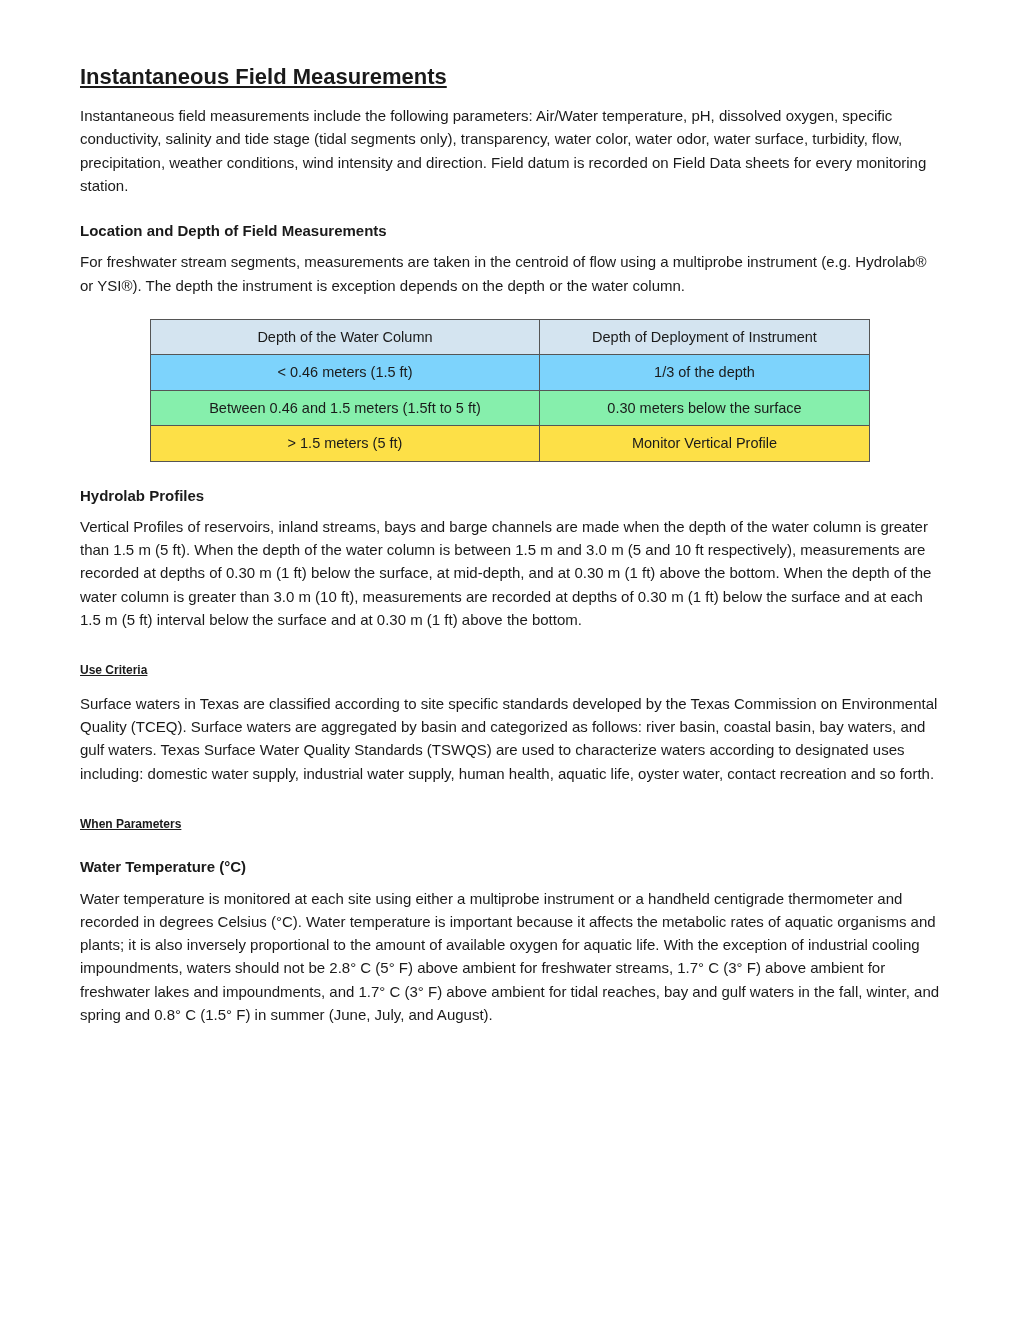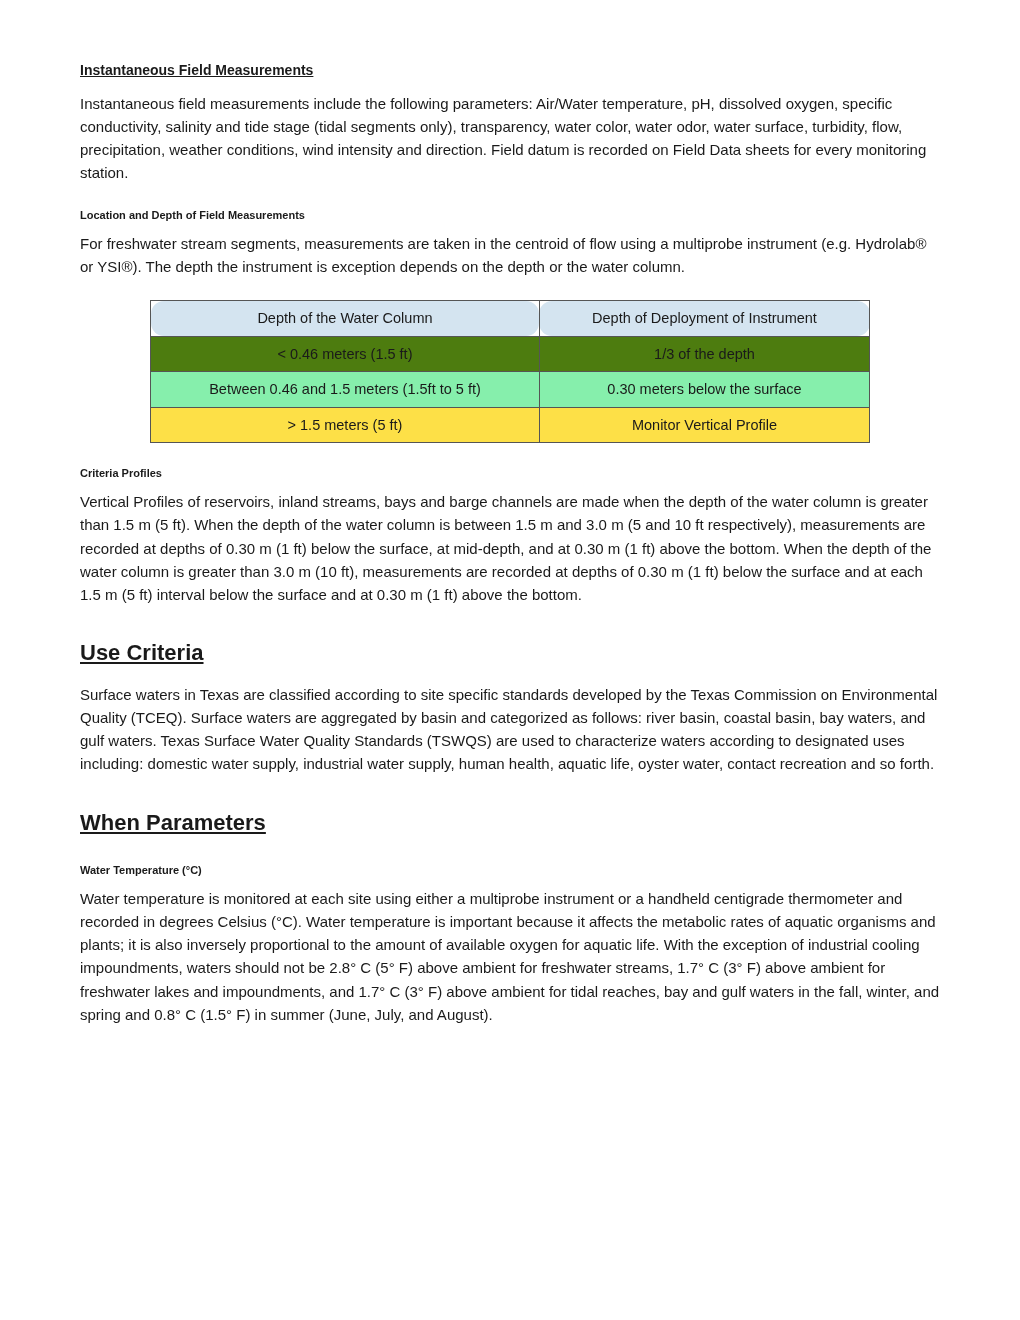--- a/index.html
+++ b/index.html
@@ -13,36 +13,36 @@
       font-family: Arial, Helvetica, sans-serif;
       font-size: 15px;
       color: #1a1a1a;
       padding: 60px 80px;
       max-width: 1020px;
       min-height: 1320px;
       line-height: 1.55;
     }
 
     h1.main-title {
-      font-size: 14px;
+      font-size: 22px;
       font-weight: bold;
       text-decoration: underline;
       margin-bottom: 10px;
     }
 
     h2.section-title {
-      font-size: 22px;
+      font-size: 12px;
       font-weight: bold;
       text-decoration: underline;
       margin-top: 30px;
       margin-bottom: 12px;
     }
 
     h3.sub-title {
-      font-size: 11px;
+      font-size: 15px;
       font-weight: bold;
       margin-top: 22px;
       margin-bottom: 8px;
     }
 
     p {
       margin-bottom: 10px;
     }
 
     .table-container {
@@ -61,25 +61,24 @@
     table.data-table td {
       border: 1.5px solid #555;
       padding: 6px 18px;
       text-align: center;
       font-size: 14.5px;
     }
 
     table.data-table thead th {
       background-color: #d4e4f0;
       font-weight: normal;
-      border-radius: 13px;
     }
 
     table.data-table tbody tr:nth-child(1) td {
-      background-color: #4d7c0f;
+      background-color: #7dd3fc;
     }
 
     table.data-table tbody tr:nth-child(2) td {
       background-color: #86efac;
     }
 
     table.data-table tbody tr:nth-child(3) td {
       background-color: #fde047;
     }
   </style>
@@ -112,21 +111,21 @@
           <td>0.30 meters below the surface</td>
         </tr>
         <tr>
           <td>&gt; 1.5 meters (5 ft)</td>
           <td>Monitor Vertical Profile</td>
         </tr>
       </tbody>
   </table>
 </div>
 
-<h3 class="sub-title">Criteria Profiles</h3>
+<h3 class="sub-title">Hydrolab Profiles</h3>
 
 <p>Vertical Profiles of reservoirs, inland streams, bays and barge channels are made when the depth of the water column is greater than 1.5 m (5 ft).  When the depth of the water column is between 1.5 m and 3.0 m (5 and 10 ft respectively), measurements are recorded at depths of 0.30 m (1 ft) below the surface, at mid-depth, and at 0.30 m (1 ft) above the bottom.  When the depth of the water column is greater than 3.0 m (10 ft), measurements are recorded at depths of 0.30 m (1 ft) below the surface and at each 1.5 m (5 ft) interval below the surface and at 0.30 m (1 ft) above the bottom.</p>
 
 <h2 class="section-title">Use Criteria</h2>
 
 <p>Surface waters in Texas are classified according to site specific standards developed by the Texas Commission on Environmental Quality (TCEQ).  Surface waters are aggregated by basin and categorized as follows:  river basin, coastal basin, bay waters, and gulf waters.  Texas Surface Water Quality Standards (TSWQS) are used to characterize waters according to designated uses including: domestic water supply, industrial water supply, human health, aquatic life, oyster water, contact recreation and so forth.</p>
 
 <h2 class="section-title">When Parameters</h2>
 
 <h3 class="sub-title">Water Temperature (°C)</h3>

